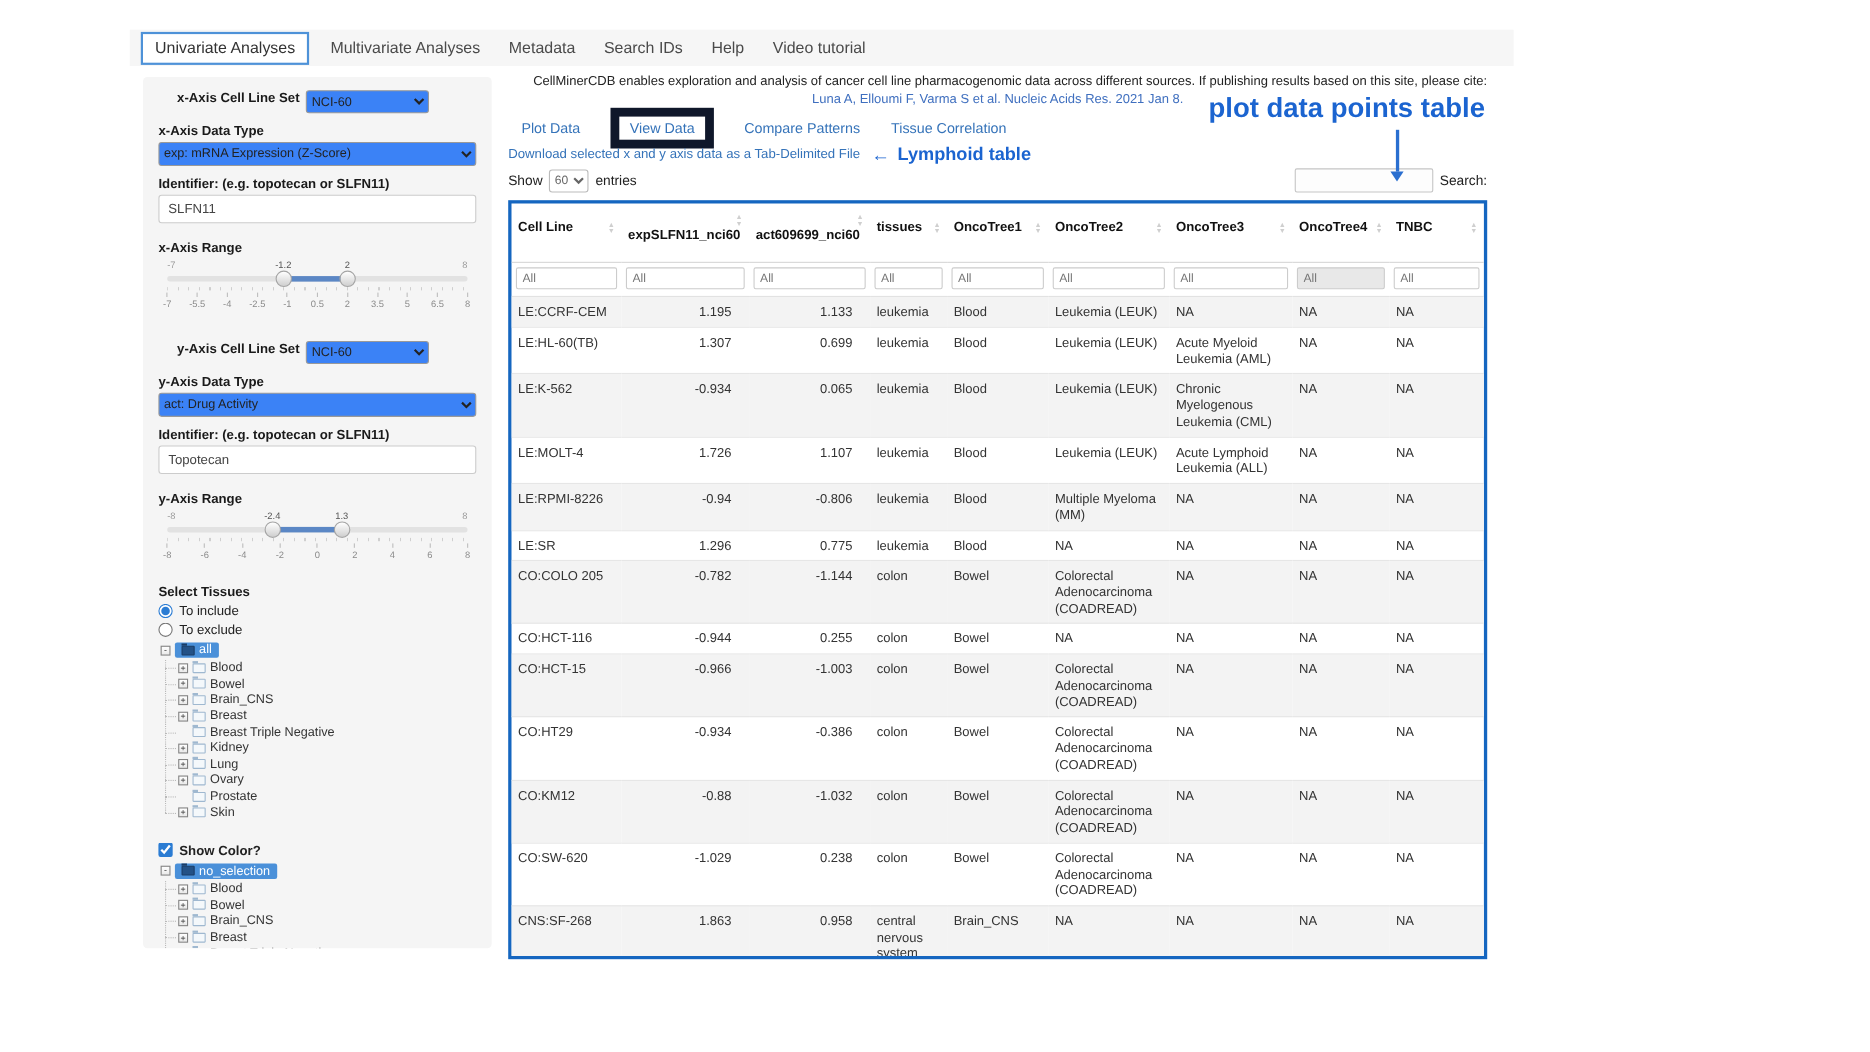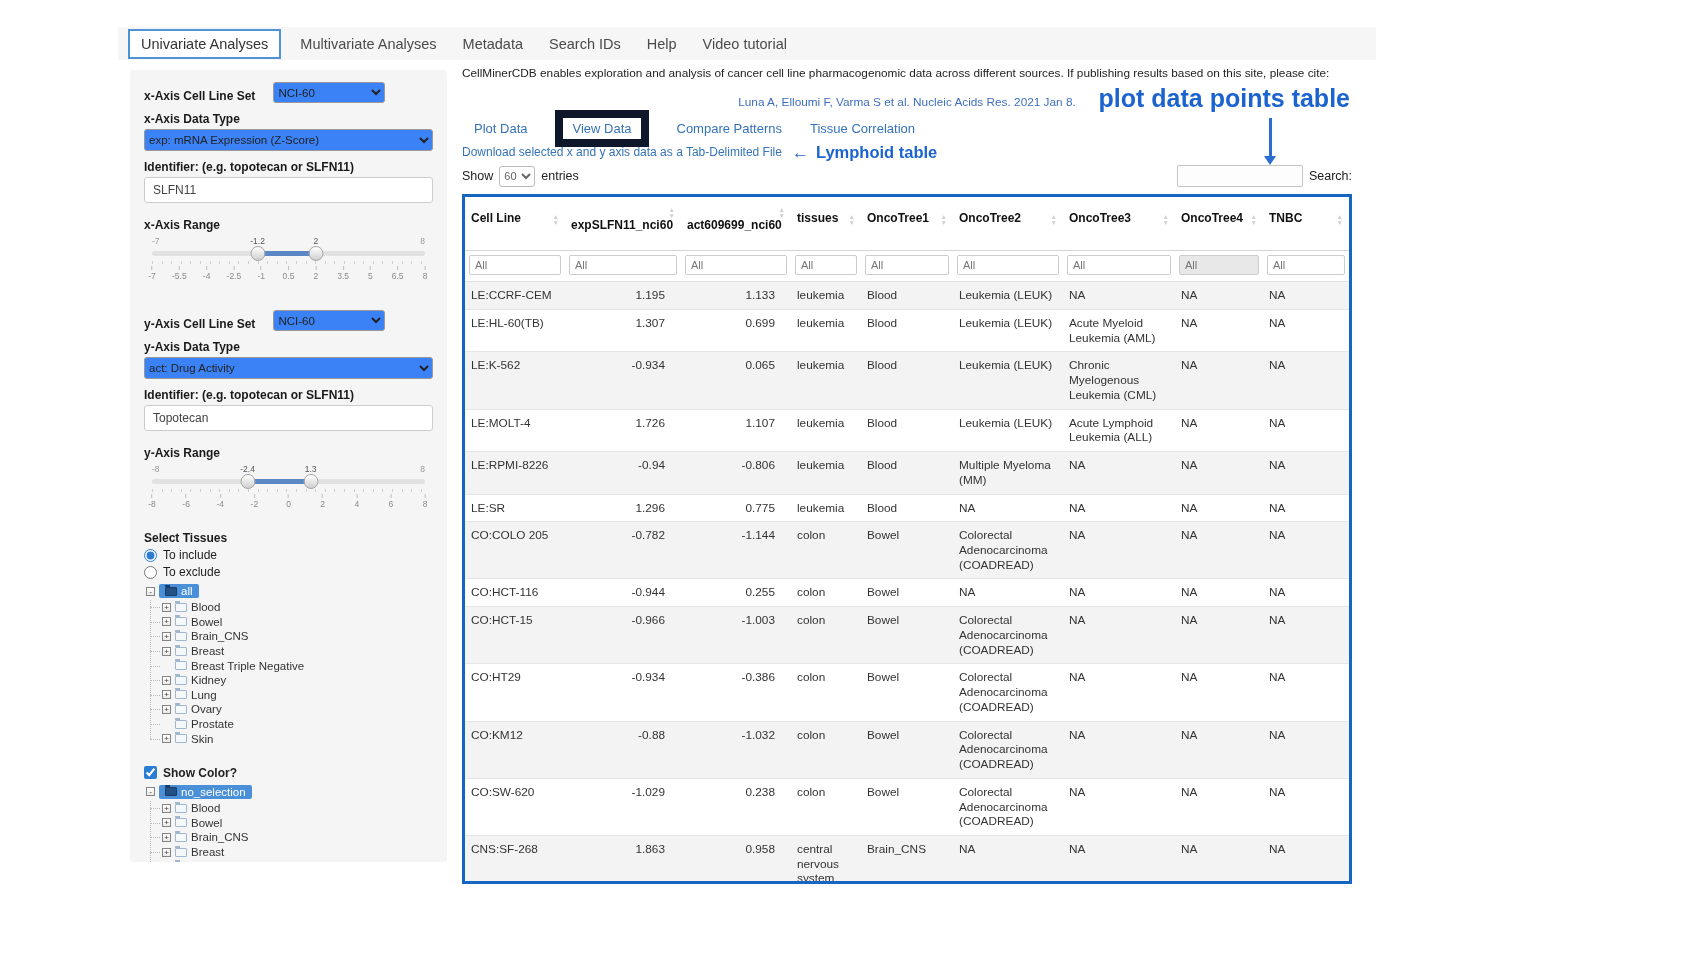--- a/index.html
+++ b/index.html
@@ -23,21 +23,21 @@
   }
 
   
   .sidebar {
     position: absolute; left: 130px; top: 70px; width: 317px; height: 792px;
     background: #f5f5f5; border-radius: 4px; padding: 12px 14px;
     font-size: 12px; overflow: hidden;
   }
   .lbl { font-weight: bold; font-size: 12px; color: #1a1a1a; }
   .blk { display: block; margin-top: 9px; margin-bottom: 3px; }
-  .ctl-inline { display: flex; align-items: flex-end; gap: 18px; }
+  .ctl-inline { display: flex; align-items: flex-start; gap: 6px; margin-left: 17px; }
   select.sel {
     font-size: 11.5px; height: 21px; border: 1px solid #999; border-radius: 3px;
     background: #3b82f6; color: #222; font-family: "Liberation Sans", sans-serif;
   }
   select.full { width: 100%; height: 22px; }
   input.text {
     width: 100%; height: 26px; border: 1px solid #ccc; border-radius: 3px;
     background: #fff; font-size: 12px; padding: 0 8px; color: #444;
     font-family: "Liberation Sans", sans-serif;
   }
@@ -86,22 +86,22 @@
   .folder::before { content: ""; position: absolute; top: -3px; left: -1px; width: 5px; height: 2px; background: #9fb8d0; }
   .folder.dark { background: #235186; border-color: #1a3c66; }
   .folder.dark::before { background: #1a3c66; }
   .tree ul { list-style: none; position: relative; padding-left: 16px; margin-top: 1px; }
   .tree ul::before { content: ""; position: absolute; left: 4px; top: 0; bottom: 7px; border-left: 1px dotted #b9b9b9; }
   .tree li { position: relative; display: flex; align-items: center; gap: 4px; height: 14.6px; }
   .tree li::before { content: ""; position: absolute; left: -12px; top: 50%; width: 10px; border-top: 1px dotted #b9b9b9; }
 
   
   .main { position: absolute; left: 462px; top: 66px; width: 890px; }
-  .intro { font-size: 11.8px; line-height: 1.2; text-align: left; color: #222; }
-  .cite { font-size: 11.8px; color: #3f6fbf; text-align: center; margin-top: 15px; cursor: pointer; }
+  .intro { font-size: 11.8px; line-height: 1.2; text-align: right; color: #222; }
+  .cite { font-size: 11.8px; color: #3f6fbf; text-align: center; margin-top: 3px; cursor: pointer; }
   .subtabs { display: flex; align-items: center; gap: 28px; margin: 7px 0 0 12px; font-size: 13px; color: #3573b9; height: 24px; }
   .subtab { cursor: pointer; white-space: nowrap; }
   .subtab.boxed { border: 8px solid #0f172a; padding: 3px 9px; }
   .download-row { display: flex; align-items: center; margin-top: 3px; height: 18px; }
   .dl-link { font-size: 12px; color: #3573b9; cursor: pointer; }
   .dl-arrow { color: #1b64d0; font-weight: bold; font-size: 17px; margin: 0 7px 0 10px; line-height: 1; }
   .dl-label { color: #1b64d0; font-weight: bold; font-size: 16.5px; }
   .show-row { display: flex; align-items: center; gap: 6px; margin-top: 2px; height: 26px; font-size: 12.5px; color: #222; }
   select.entries { font-size: 11px; height: 21px; width: 36px; border: 1px solid #bbb; border-radius: 3px; background: #fff; color: #666;
     font-family: "Liberation Sans", sans-serif; }

